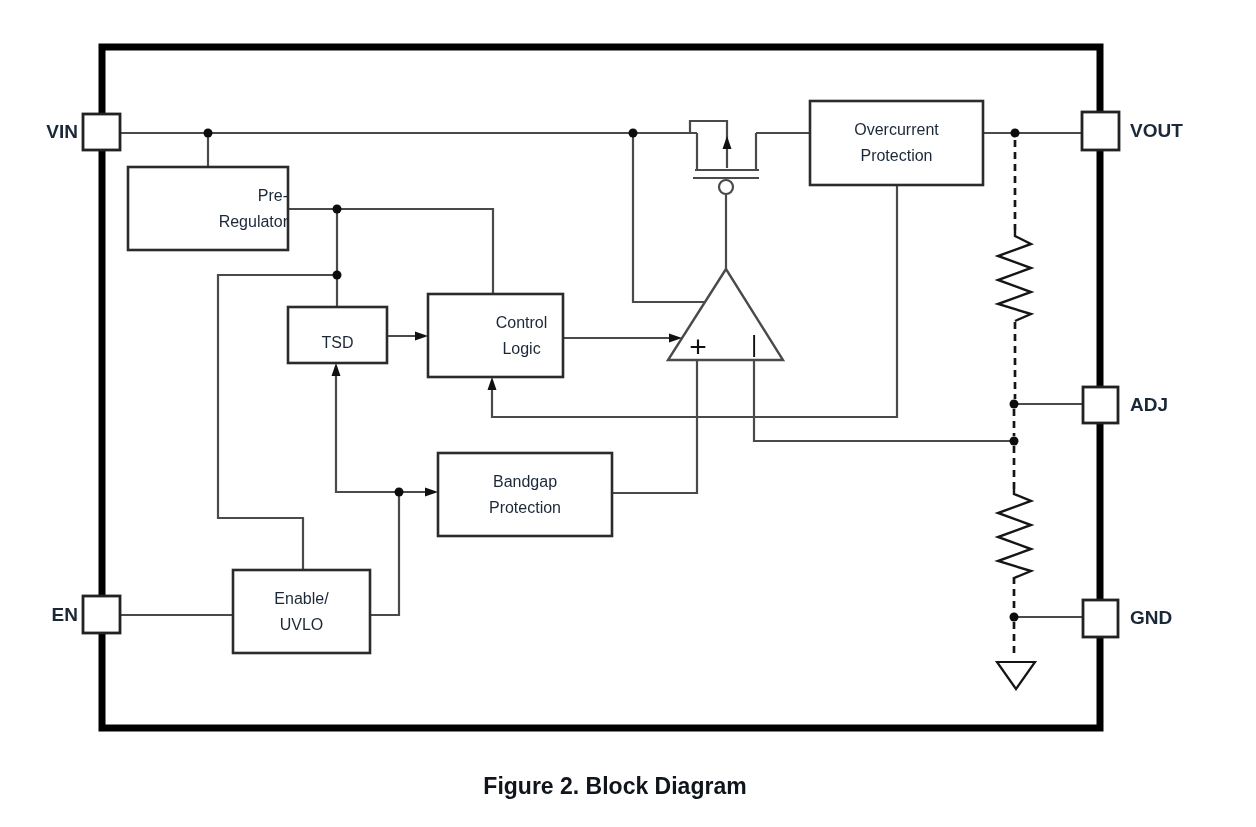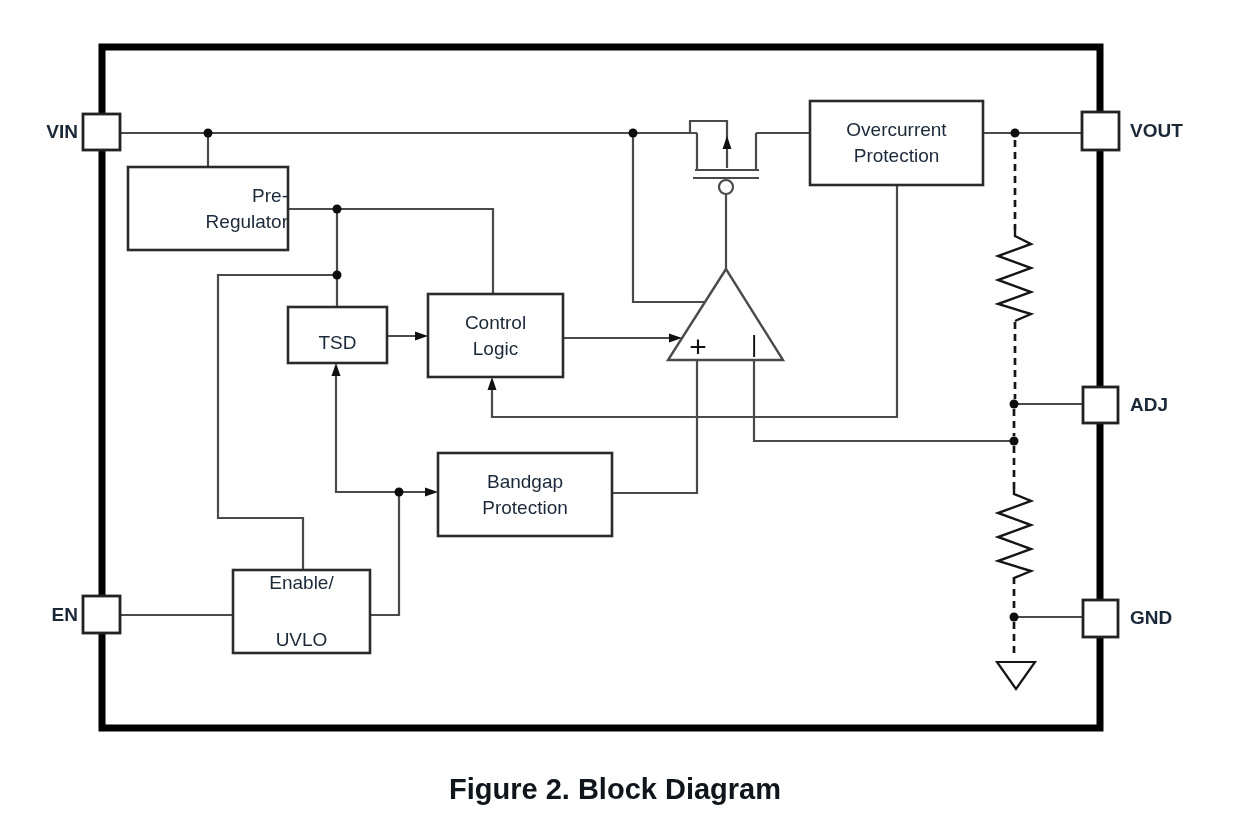--- a/index.html
+++ b/index.html
@@ -2,37 +2,37 @@
 <html><head>
 <meta charset="utf-8">
 <style>
   html,body{margin:0;padding:0;background:#fff;}
   .stage{
     position:relative;width:1256px;height:827px;background:#ffffff;
     font-family:"Liberation Sans", sans-serif;overflow:hidden;
   }
   .stage svg{position:absolute;left:0;top:0;}
   .lbl{
-    position:absolute;color:#1b2838;font-size:19px;line-height:26px;
+    position:absolute;color:#1b2838;font-size:16px;line-height:26px;
     text-align:center;display:flex;flex-direction:column;
     align-items:center;justify-content:center;white-space:nowrap;
   }
   .pinlbl{
     position:absolute;color:#1b2838;font-size:19px;font-weight:700;
     white-space:nowrap;transform:translateY(-50%);
   }
   .pinlbl.right-of{text-align:right;}
   .pinlbl.left-of{transform:translate(-100%,-50%);text-align:right;}
   .opmark{
     position:absolute;color:#111;transform:translate(-50%,-50%);
     font-weight:400;line-height:1;
   }
   .caption{
     position:absolute;left:0;top:773px;width:1230px;text-align:center;
-    color:#10151c;font-size:29px;font-weight:700;
+    color:#10151c;font-size:23px;font-weight:700;
   }
 </style>
 </head>
 <body>
 
 <div class="stage">
 
   <svg width="1256" height="827" viewBox="0 0 1256 827">
 
     <g stroke="#4a4a4a" stroke-width="2.2" fill="none">
@@ -139,29 +139,29 @@
     </g>
   </svg>
 
   <div class="lbl" style="left:128px;top:167px;width:160px;height:83px;align-items:flex-end;">
     <span>Pre-</span>
     <span>Regulator</span>
   </div>
   <div class="lbl" style="left:288px;top:315px;width:99px;height:56px;">
     <span>TSD</span>
   </div>
-  <div class="lbl" style="left:428px;top:294px;width:135px;height:83px;">
+  <div class="lbl" style="left:428px;top:294px;width:135px;height:83px;padding-left:26px;">
     <span>Control</span>
     <span>Logic</span>
   </div>
   <div class="lbl" style="left:438px;top:453px;width:174px;height:83px;">
     <span>Bandgap</span>
     <span>Protection</span>
   </div>
-  <div class="lbl" style="left:233px;top:570px;width:137px;height:83px;justify-content:space-between;">
+  <div class="lbl" style="left:233px;top:570px;width:137px;height:83px;">
     <span>Enable/</span>
     <span>UVLO</span>
   </div>
   <div class="lbl" style="left:810px;top:101px;width:173px;height:84px;">
     <span>Overcurrent</span>
     <span>Protection</span>
   </div>
 
   <span class="opmark" style="left:698px;top:347px;font-size:30px;">+</span>
   <span class="opmark" style="left:754px;top:344px;font-size:24px;">|</span>

